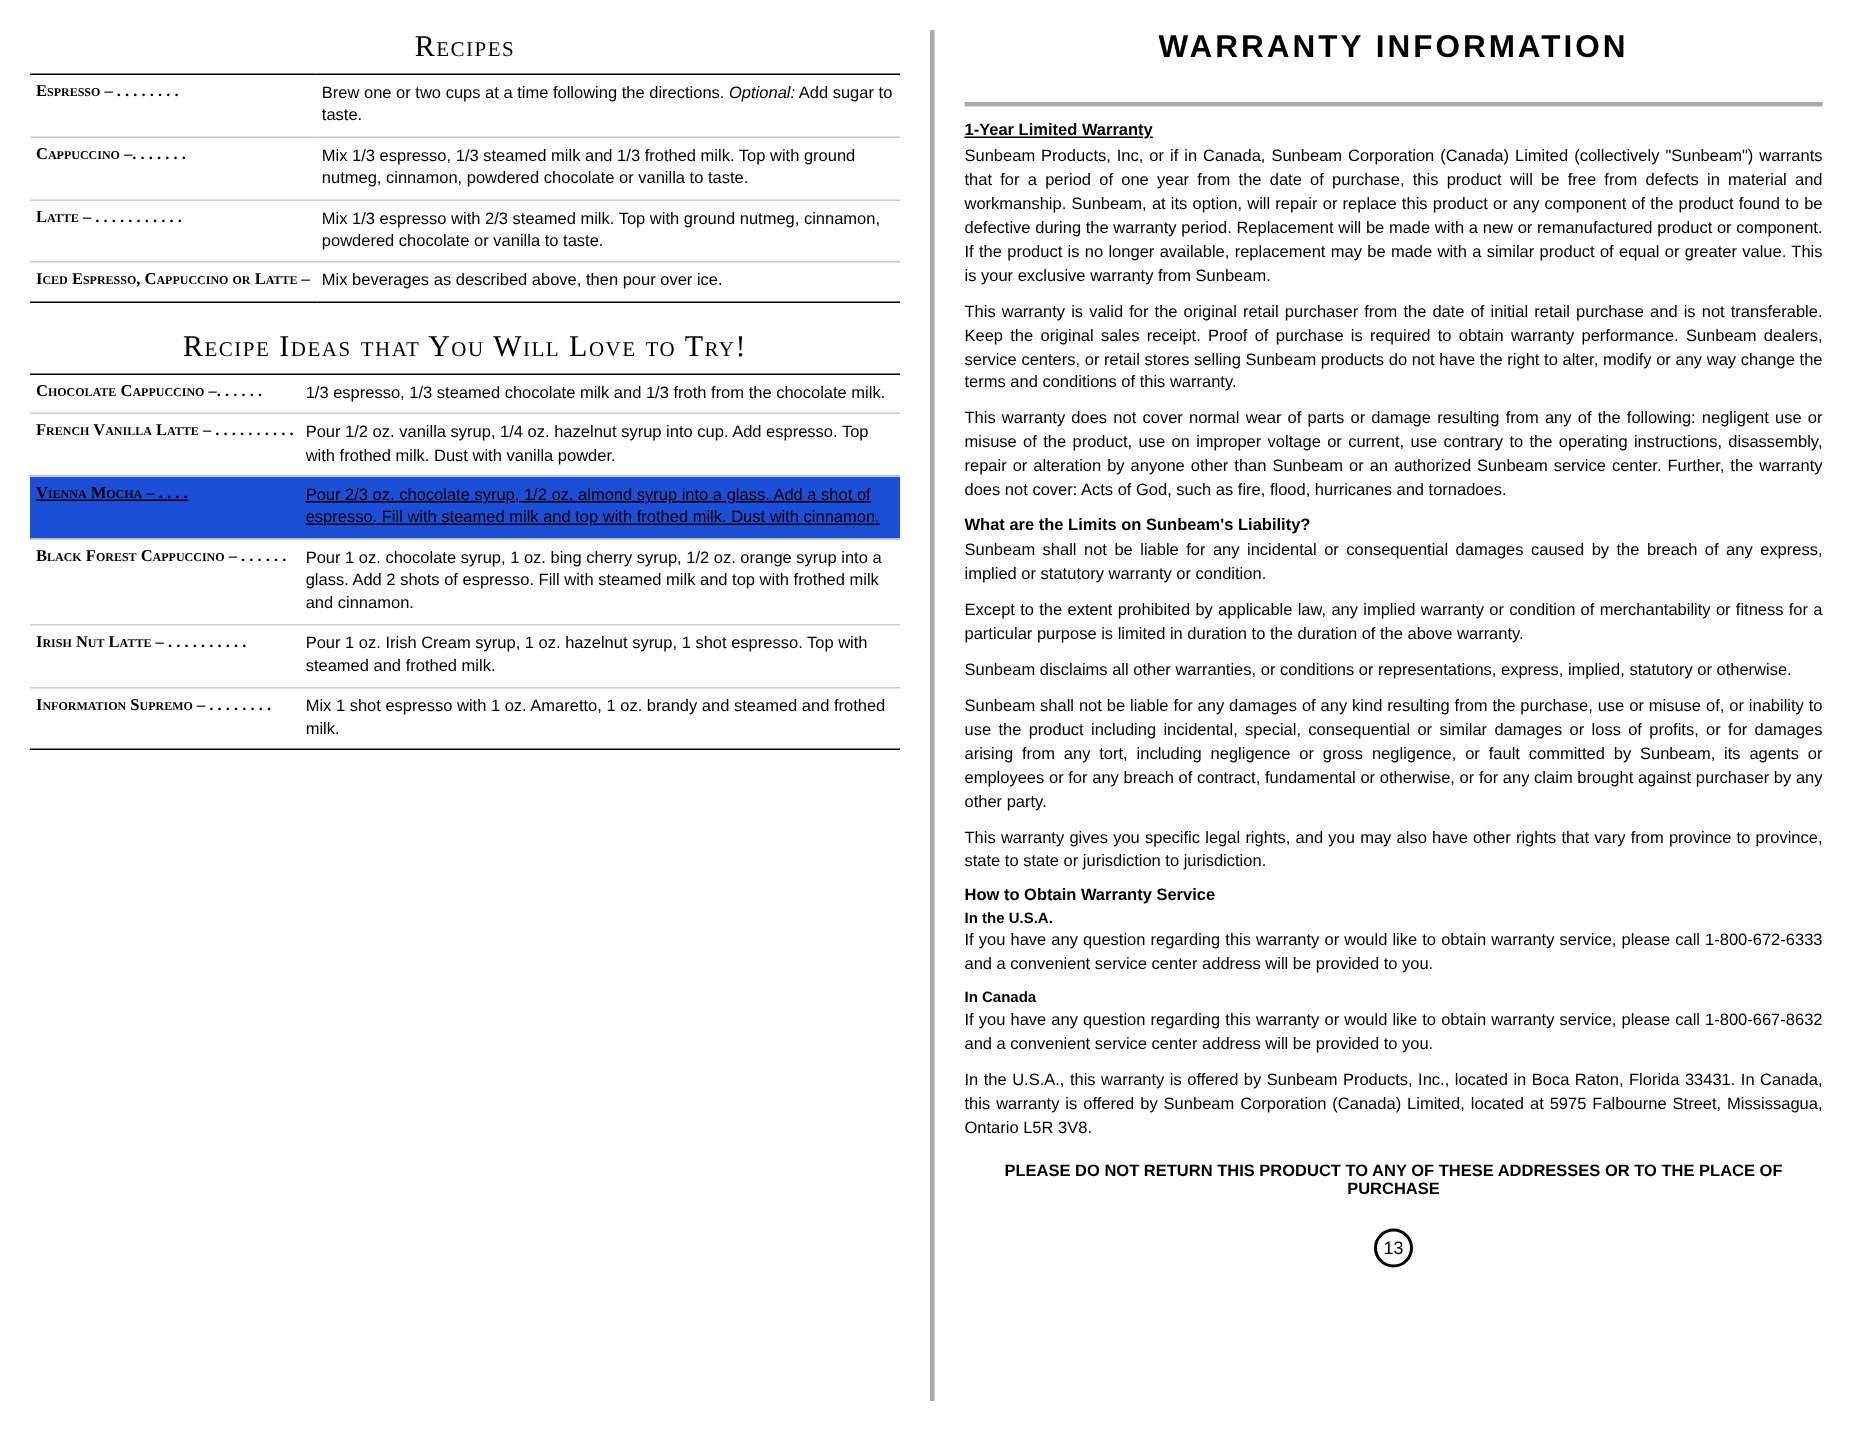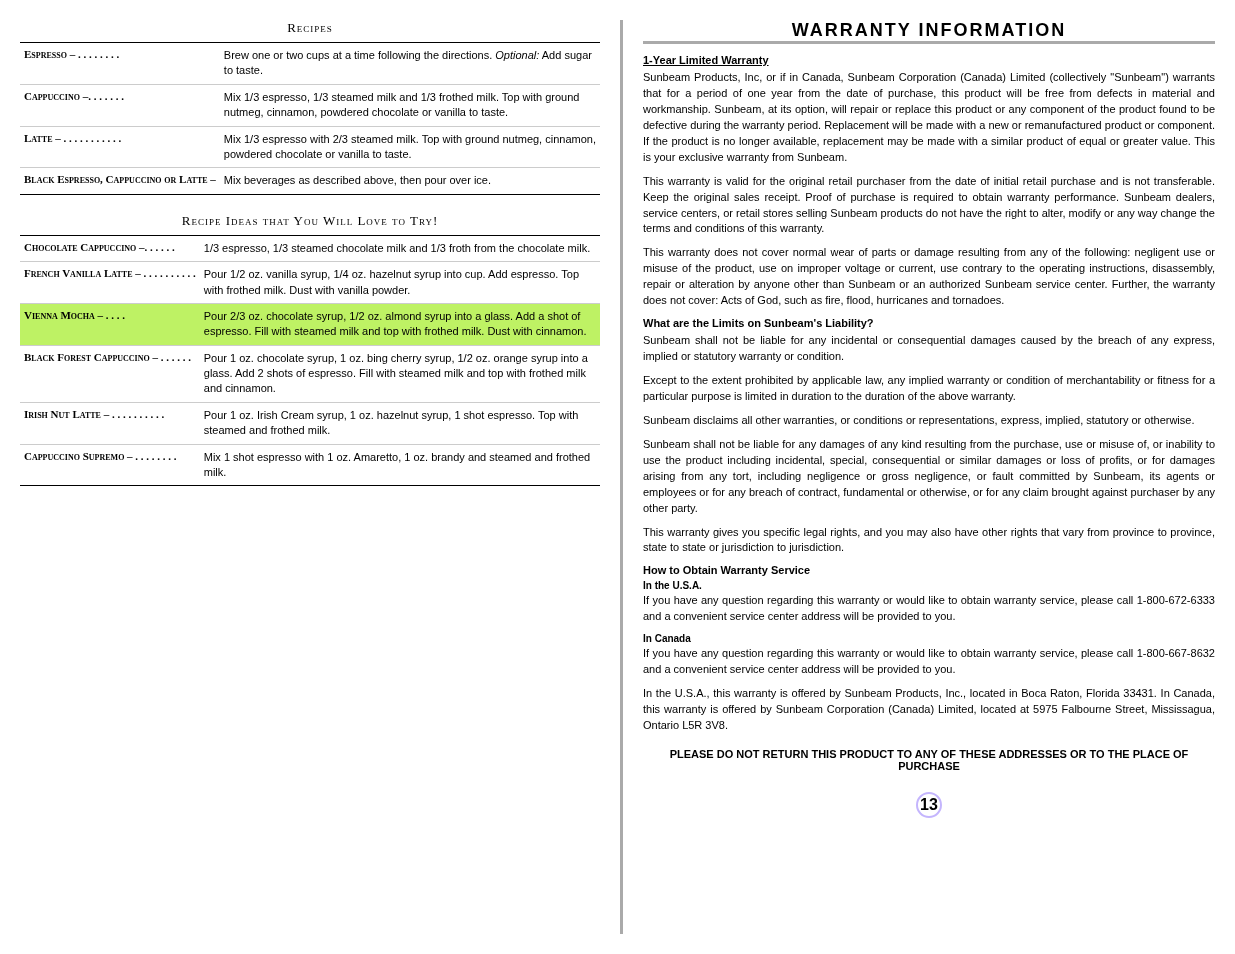--- a/index.html
+++ b/index.html
@@ -24,21 +24,21 @@
     }
     .right-column {
       flex: 1;
       border-left: 3px solid #aaa;
       padding-left: 20px;
     }
 
     
     .section-title {
       text-align: center;
-      font-size: 13px;
+      font-size: 20px;
       font-weight: normal;
       font-variant: small-caps;
       letter-spacing: 1px;
       margin-bottom: 6px;
       font-family: Georgia, serif;
     }
     .recipes-table {
       width: 100%;
       border-collapse: collapse;
       border-top: 1px solid #000;
@@ -67,32 +67,33 @@
     .recipe-desc {
       font-size: 11px;
       line-height: 1.4;
     }
     .recipe-desc em {
       font-style: italic;
     }
 
     
     .highlighted-row {
-      background-color: #bef264;
+      background-color: #1d4ed8;
+      text-decoration: underline;
     }
 
     
     .warranty-title {
       text-align: center;
-      font-size: 18px;
+      font-size: 21px;
       font-weight: bold;
       letter-spacing: 2px;
       text-transform: uppercase;
       border-bottom: 3px solid #aaa;
-      padding-bottom: 0;
+      padding-bottom: 24px;
       margin-bottom: 10px;
     }
     .warranty-subtitle {
       font-size: 11px;
       font-weight: bold;
       text-decoration: underline;
       margin-bottom: 4px;
     }
     .warranty-body {
       font-size: 11px;
@@ -120,27 +121,27 @@
       text-transform: uppercase;
     }
     .page-number-container {
       display: flex;
       justify-content: center;
       margin-top: 20px;
     }
     .page-number {
       width: 26px;
       height: 26px;
-      border: 2px solid #c4b5fd;
+      border: 2px solid #000000;
       border-radius: 50%;
       display: flex;
       align-items: center;
       justify-content: center;
-      font-size: 16px;
-      font-weight: bold;
+      font-size: 12px;
+      font-weight: normal;
     }
   </style>
 </head>
 <body>
 
 <div class="page">
 
   <div class="left-column">
 
     <h2 class="section-title">Recipes</h2>
@@ -153,21 +154,21 @@
           </tr>
           <tr>
             <td class="recipe-name">Cappuccino –. . . . . . .</td>
             <td class="recipe-desc">Mix 1/3 espresso, 1/3 steamed milk and 1/3 frothed milk. Top with ground nutmeg, cinnamon, powdered chocolate or vanilla to taste.</td>
           </tr>
           <tr>
             <td class="recipe-name">Latte –  . . . . . . . . . . .</td>
             <td class="recipe-desc">Mix 1/3 espresso with 2/3 steamed milk. Top with ground nutmeg, cinnamon, powdered chocolate or vanilla to taste.</td>
           </tr>
           <tr>
-            <td class="recipe-name">Black Espresso, Cappuccino or Latte –</td>
+            <td class="recipe-name">Iced Espresso, Cappuccino or Latte –</td>
             <td class="recipe-desc">Mix beverages as described above, then pour over ice.</td>
           </tr>
         </tbody>
     </table>
 
     <h2 class="section-title">Recipe Ideas that You Will Love to Try!</h2>
 
     <table class="recipes-table">
       <tbody id="ideas-body">
           <tr>
@@ -184,21 +185,21 @@
           </tr>
           <tr>
             <td class="recipe-name">Black Forest Cappuccino  –  . . . . . .</td>
             <td class="recipe-desc">Pour 1 oz. chocolate syrup, 1 oz. bing cherry syrup, 1/2 oz. orange syrup into a glass. Add 2 shots of espresso. Fill with steamed milk and top with frothed milk and cinnamon.</td>
           </tr>
           <tr>
             <td class="recipe-name">Irish Nut Latte –  . . . . . . . . . .</td>
             <td class="recipe-desc">Pour 1 oz. Irish Cream syrup, 1 oz. hazelnut syrup, 1 shot espresso. Top with steamed and frothed milk.</td>
           </tr>
           <tr>
-            <td class="recipe-name">Cappuccino Supremo –  . . . . . . . .</td>
+            <td class="recipe-name">Information Supremo –  . . . . . . . .</td>
             <td class="recipe-desc">Mix 1 shot espresso with 1 oz. Amaretto, 1 oz. brandy and steamed and frothed milk.</td>
           </tr>
         </tbody>
     </table>
 
   </div>
 
   <div class="right-column">
 
     <h1 class="warranty-title">Warranty Information</h1>

